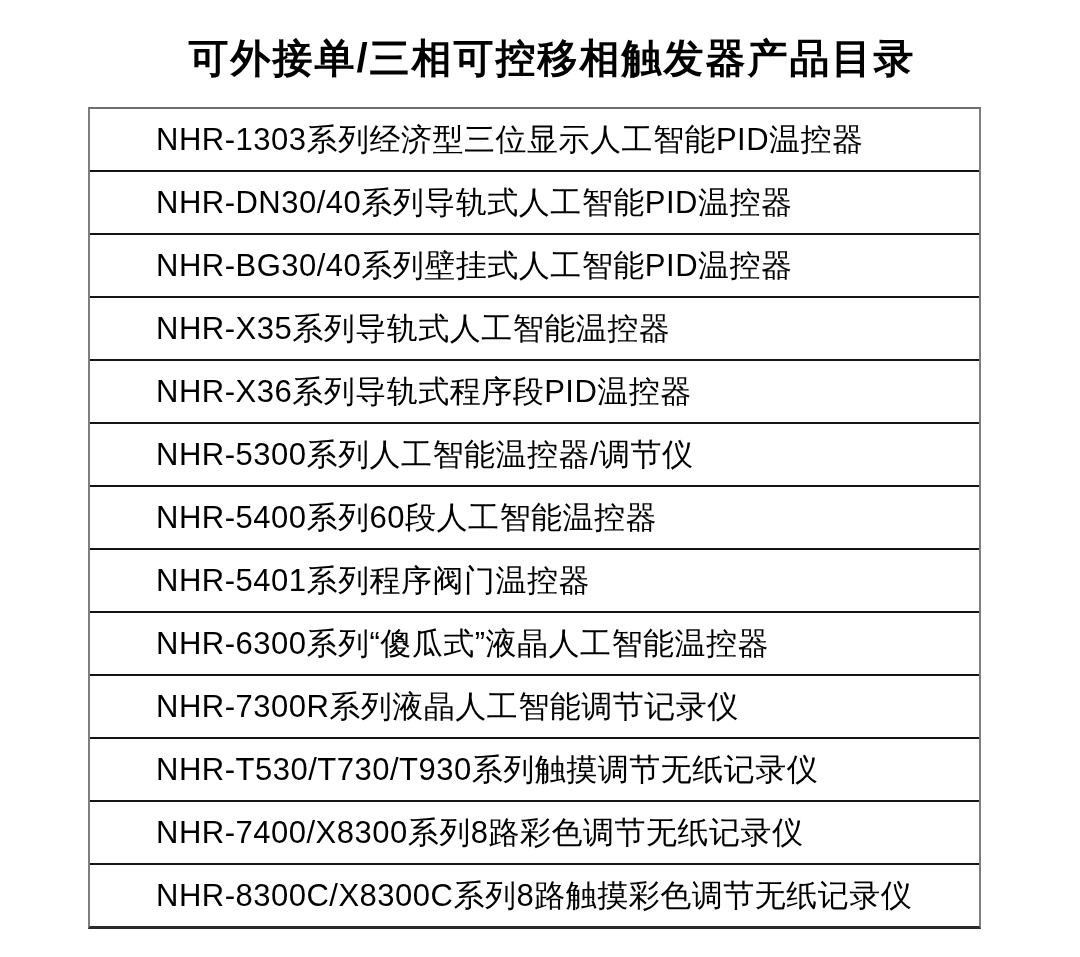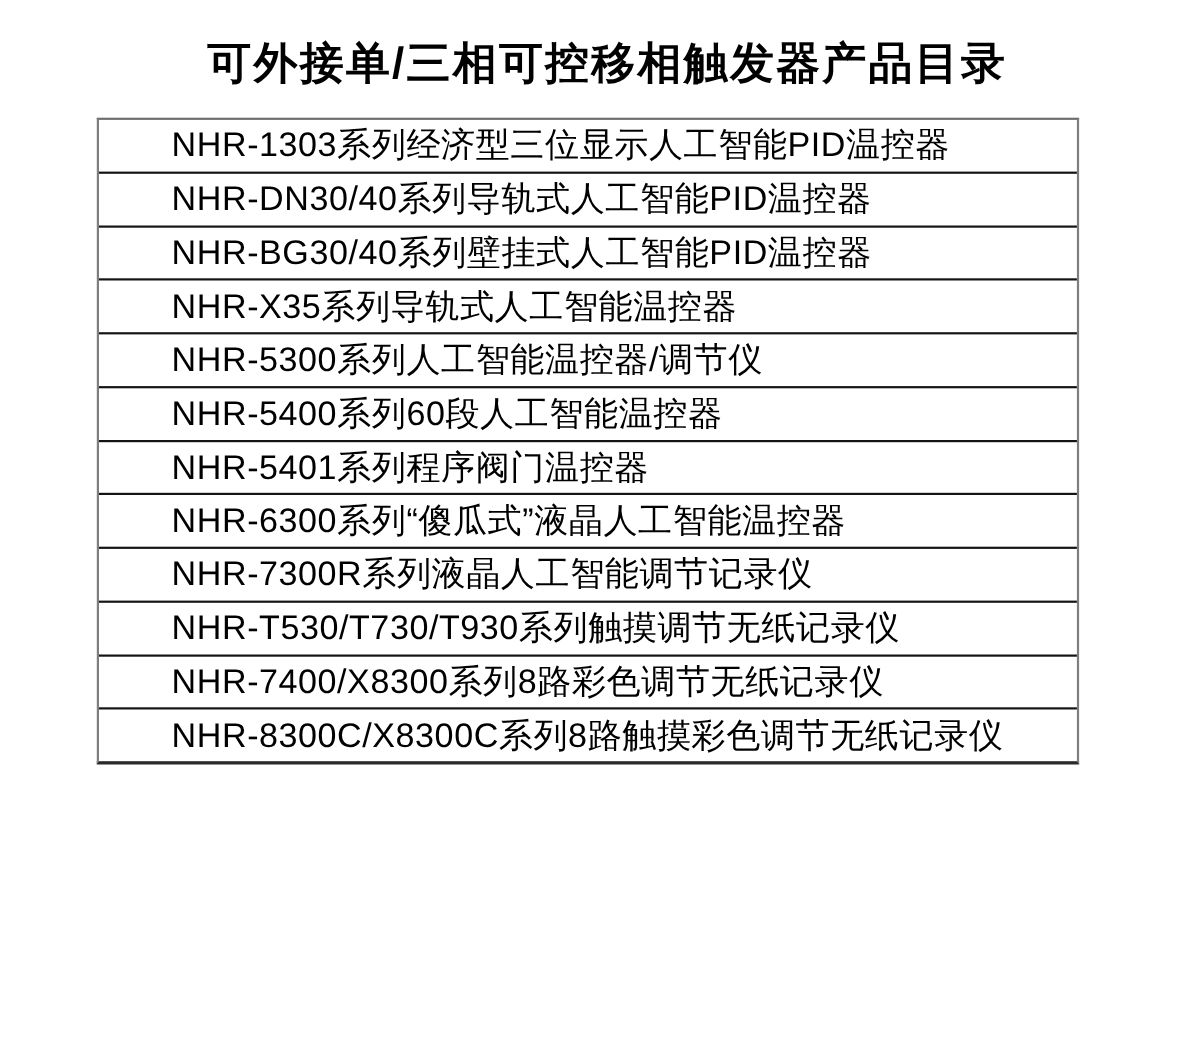--- a/index.html
+++ b/index.html
@@ -26,21 +26,21 @@
     color: #000000;
     letter-spacing: 2px;
     line-height: 1.1;
     margin-left: 12px;
   }
   .catalog {
     position: absolute;
     left: 88px;
     top: 107px;
     width: 893px;
-    height: 588px;
+    height: 822px;
     border: 2px solid #7e7e7e;
     border-top-color: #6e6e6e;
     border-bottom: 3px solid #2a2a2a;
     background: #ffffff;
     display: flex;
     flex-direction: column;
   }
   .row {
     flex: 1 1 0;
     display: flex;
@@ -73,20 +73,23 @@
     <div class="row">
       <span class="product-name">NHR-DN30/40系列导轨式人工智能PID温控器</span>
     </div>
     <div class="row">
       <span class="product-name">NHR-BG30/40系列壁挂式人工智能PID温控器</span>
     </div>
     <div class="row">
       <span class="product-name">NHR-X35系列导轨式人工智能温控器</span>
     </div>
     <div class="row">
+      <span class="product-name">NHR-X36系列导轨式程序段PID温控器</span>
+    </div>
+    <div class="row">
       <span class="product-name">NHR-5300系列人工智能温控器/调节仪</span>
     </div>
     <div class="row">
       <span class="product-name">NHR-5400系列60段人工智能温控器</span>
     </div>
     <div class="row">
       <span class="product-name">NHR-5401系列程序阀门温控器</span>
     </div>
     <div class="row">
       <span class="product-name">NHR-6300系列“傻瓜式”液晶人工智能温控器</span>

